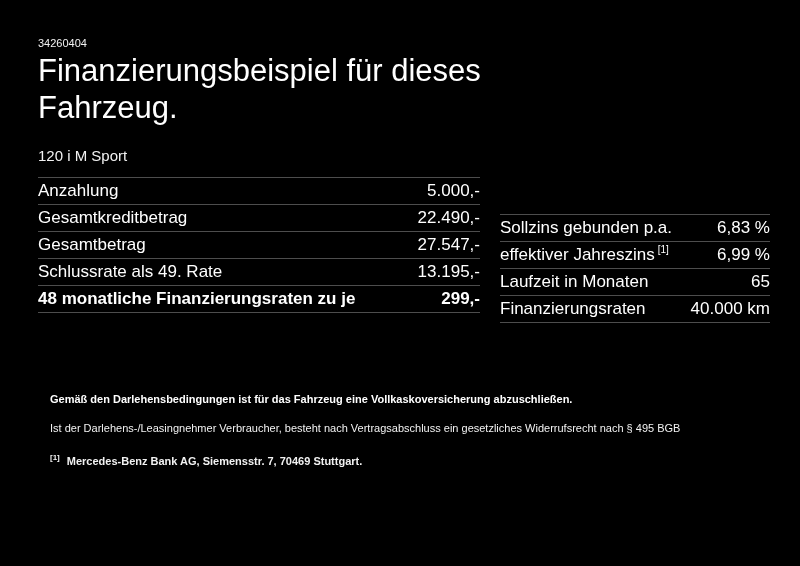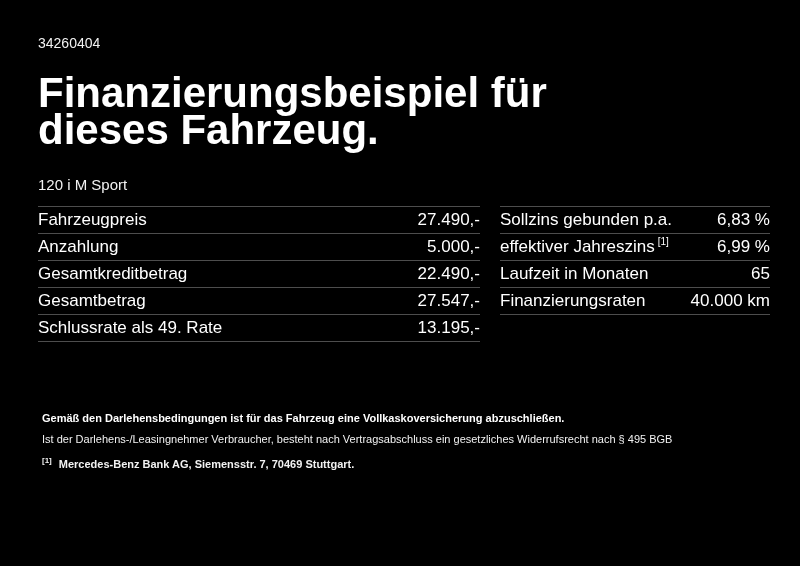--- a/index.html
+++ b/index.html
@@ -11,29 +11,29 @@
     height: 566px;
     background: #000000;
     color: #ffffff;
     font-family: "Liberation Sans", sans-serif;
     overflow: hidden;
   }
   .container {
     padding: 34px 30px 0 38px;
   }
   .id-number {
-    font-size: 14px;
+    font-size: 11px;
     line-height: 18px;
     color: #f2f2f2;
   }
   .page-title {
-    margin-top: 22px;
-    font-size: 42px;
+    margin-top: 0;
+    font-size: 31px;
     line-height: 37px;
-    font-weight: 700;
+    font-weight: 400;
     max-width: 545px;
     color: #ffffff;
   }
   .vehicle-model {
     margin-top: 16px;
     font-size: 15px;
     line-height: 18px;
     color: #f2f2f2;
   }
   .tables {
@@ -43,20 +43,21 @@
   }
   .table {
     border-bottom: 1px solid #4d4d4d;
   }
   .table-left {
     width: 442px;
     margin-right: 20px;
   }
   .table-right {
     width: 270px;
+    margin-top: 37px;
   }
   .row {
     display: flex;
     justify-content: space-between;
     align-items: center;
     height: 26px;
     border-top: 1px solid #4d4d4d;
     font-size: 17px;
   }
   .row .label {
@@ -71,21 +72,21 @@
   }
   sup.footnote-ref {
     font-size: 10px;
     margin-left: 3px;
     line-height: 0;
   }
   .footer {
     margin-top: 68px;
   }
   .footer p {
-    margin: 4px;
+    margin: 12px;
     font-size: 11px;
     line-height: 17px;
     color: #f2f2f2;
   }
   .footer .insurance-note {
     font-weight: bold;
     color: #ffffff;
   }
   .footer .footnote-line {
     margin-top: 4px;
@@ -104,38 +105,38 @@
   <div class="id-number">34260404</div>
 
   <h1 class="page-title">Finanzierungsbeispiel für dieses Fahrzeug.</h1>
 
   <div class="vehicle-model">120 i M Sport</div>
 
   <div class="tables">
 
     <div class="table table-left">
       <div class="row">
-        <span class="label">Fahrzeugpreis</span>
-        <span class="value">27.490,-</span>
-      </div>
-      <div class="row">
         <span class="label">Anzahlung</span>
         <span class="value">5.000,-</span>
       </div>
       <div class="row">
         <span class="label">Gesamtkreditbetrag</span>
         <span class="value">22.490,-</span>
       </div>
       <div class="row">
         <span class="label">Gesamtbetrag</span>
         <span class="value">27.547,-</span>
       </div>
       <div class="row">
         <span class="label">Schlussrate als 49. Rate</span>
         <span class="value">13.195,-</span>
+      </div>
+      <div class="row bold">
+        <span class="label">48 monatliche Finanzierungsraten zu je</span>
+        <span class="value">299,-</span>
       </div>
     </div>
 
     <div class="table table-right">
       <div class="row">
         <span class="label">Sollzins gebunden p.a.</span>
         <span class="value">6,83 %</span>
       </div>
       <div class="row">
         <span class="label"><span>effektiver Jahreszins</span><sup class="footnote-ref">[1]</sup></span>

